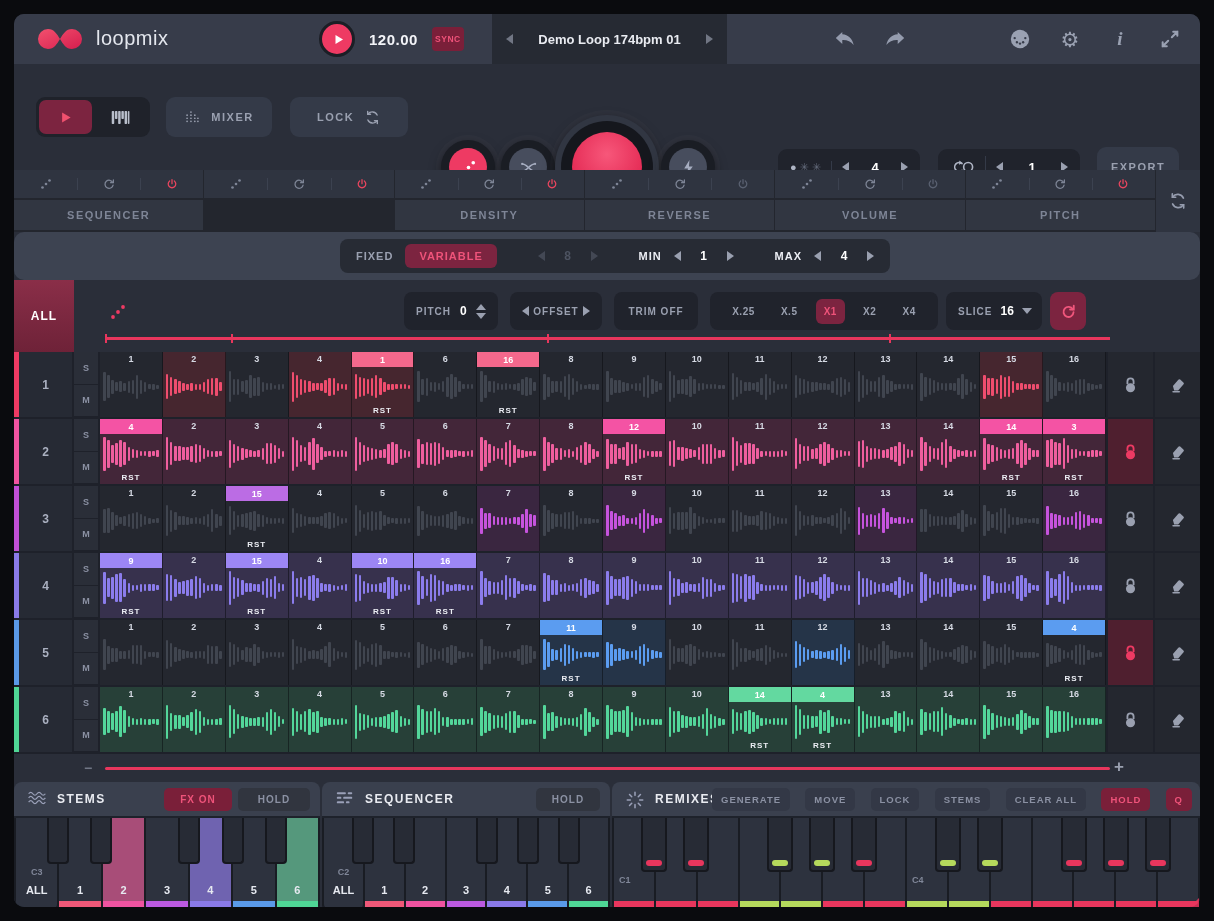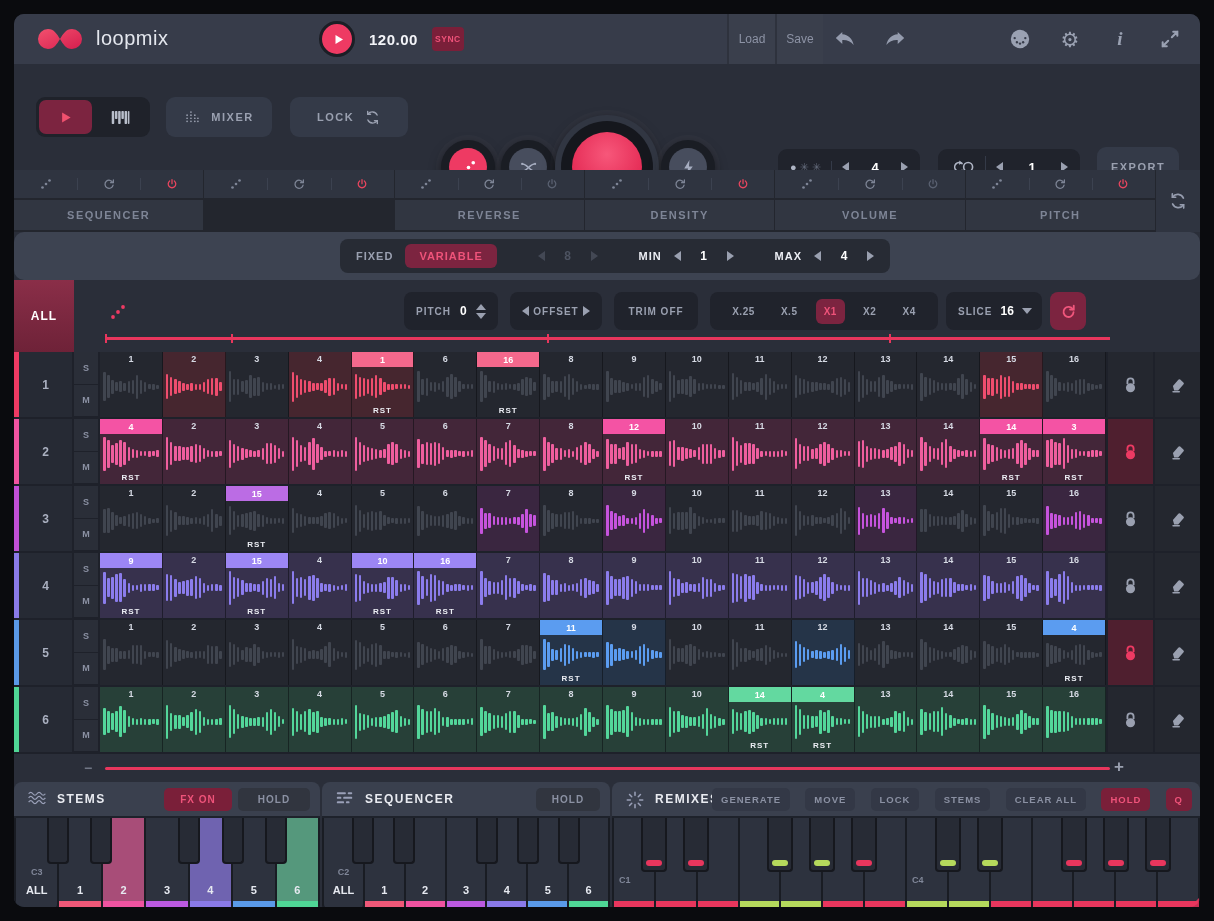--- a/index.html
+++ b/index.html
@@ -179,23 +179,24 @@
     <div id="logotitle">loopmix</div>
     <div id="transport">
       <div class="pbtn">
             <svg viewBox="0 0 20 20" fill="currentColor">
               <path d="M6 4l10 6-10 6z"></path>
             </svg>
           </div>
       <div id="bpm">120.00</div>
       <div id="syncbtn">SYNC</div>
     </div>
-    <div id="loadsave">
-      <div class="lsbtn">Load</div>
-      <div class="lsbtn">Save</div>
+    <div id="presetbox">
+      <div class="arl" style="opacity:.65"></div>
+      <div id="presetname">Demo Loop 174bpm 01</div>
+      <div class="arr" style="opacity:.65"></div>
     </div>
     <div id="histbtns">
       <span class="hicon"><svg viewBox="0 0 24 24" fill="currentColor">
               <path d="M9.5 5.5 3.5 11l6 5.5v-3.6c4.5-.2 7.8 1.3 10.5 4.6-1-5.6-5-9.3-10.5-9.8z"></path>
             </svg></span>
       <span class="hicon"><svg viewBox="0 0 24 24" fill="currentColor">
               <path d="M14.5 5.5l6 5.5-6 5.5v-3.6C10 12.7 6.7 14.2 4 17.5c1-5.6 5-9.3 10.5-9.8z"></path>
             </svg></span>
     </div>
     <div id="topicons">
@@ -383,52 +384,52 @@
                   <circle cx="10" cy="10" r="1.9"></circle>
                   <circle cx="15" cy="5" r="1.9"></circle>
                 </svg>
               </span>
               <span class="tabicon sep">
                 <svg viewBox="0 0 24 24" fill="none" stroke="currentColor" stroke-width="2.2" stroke-linecap="round">
                   <path d="M18.5 9.5A7 7 0 1 0 19 14"></path>
                   <path d="M19.5 5v4.7h-4.7"></path>
                 </svg>
               </span>
-              <span class="tabicon sep pwr-off">
+              <span class="tabicon sep pwr-on">
                 <svg viewBox="0 0 24 24" fill="none" stroke="currentColor" stroke-width="2.2" stroke-linecap="round">
                   <path d="M12 4.5v7"></path>
                   <path d="M8 6.8a6.5 6.5 0 1 0 8 0"></path>
                 </svg>
               </span>
             </div>
-            <div class="tablabel">REVERSE</div>
+            <div class="tablabel">DENSITY</div>
           </div>
           <div class="tabcol">
             <div class="tabicons">
               <span class="tabicon">
                 <svg viewBox="0 0 20 20" fill="currentColor">
                   <circle cx="5" cy="15" r="1.9"></circle>
                   <circle cx="10" cy="10" r="1.9"></circle>
                   <circle cx="15" cy="5" r="1.9"></circle>
                 </svg>
               </span>
               <span class="tabicon sep">
                 <svg viewBox="0 0 24 24" fill="none" stroke="currentColor" stroke-width="2.2" stroke-linecap="round">
                   <path d="M18.5 9.5A7 7 0 1 0 19 14"></path>
                   <path d="M19.5 5v4.7h-4.7"></path>
                 </svg>
               </span>
-              <span class="tabicon sep pwr-on">
+              <span class="tabicon sep pwr-off">
                 <svg viewBox="0 0 24 24" fill="none" stroke="currentColor" stroke-width="2.2" stroke-linecap="round">
                   <path d="M12 4.5v7"></path>
                   <path d="M8 6.8a6.5 6.5 0 1 0 8 0"></path>
                 </svg>
               </span>
             </div>
-            <div class="tablabel">DENSITY</div>
+            <div class="tablabel">REVERSE</div>
           </div>
           <div class="tabcol">
             <div class="tabicons">
               <span class="tabicon">
                 <svg viewBox="0 0 20 20" fill="currentColor">
                   <circle cx="5" cy="15" r="1.9"></circle>
                   <circle cx="10" cy="10" r="1.9"></circle>
                   <circle cx="15" cy="5" r="1.9"></circle>
                 </svg>
               </span>

